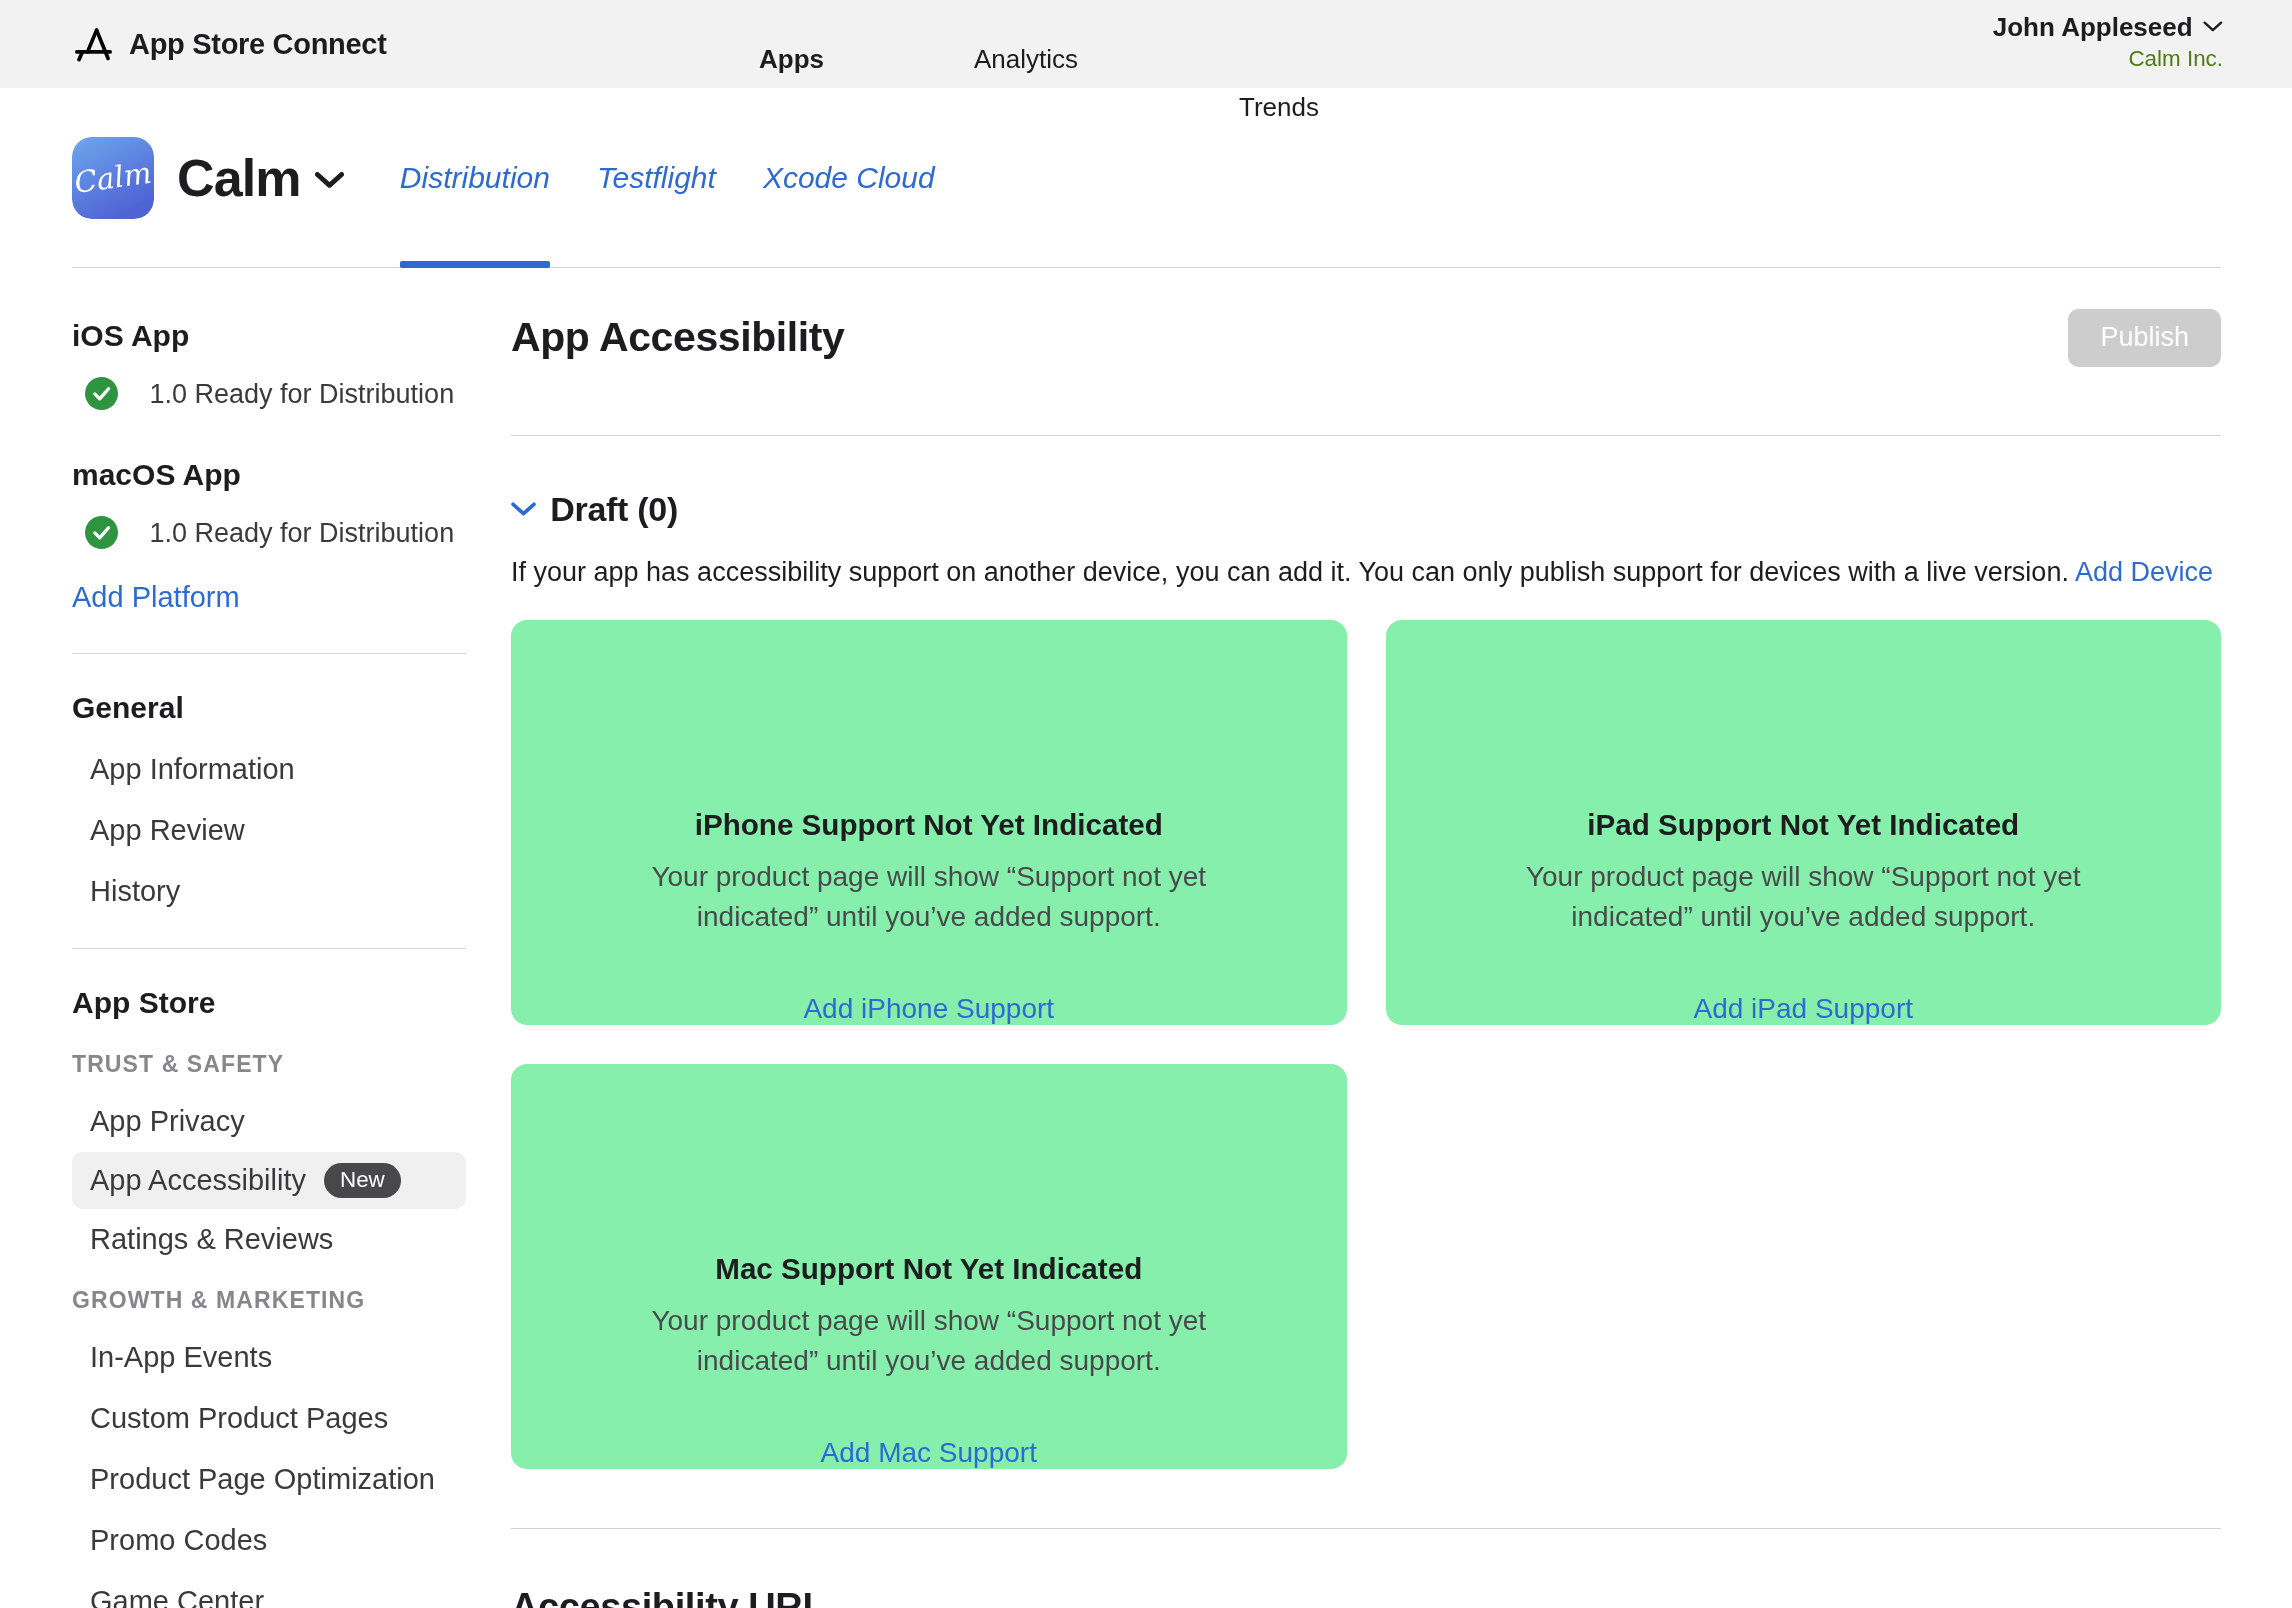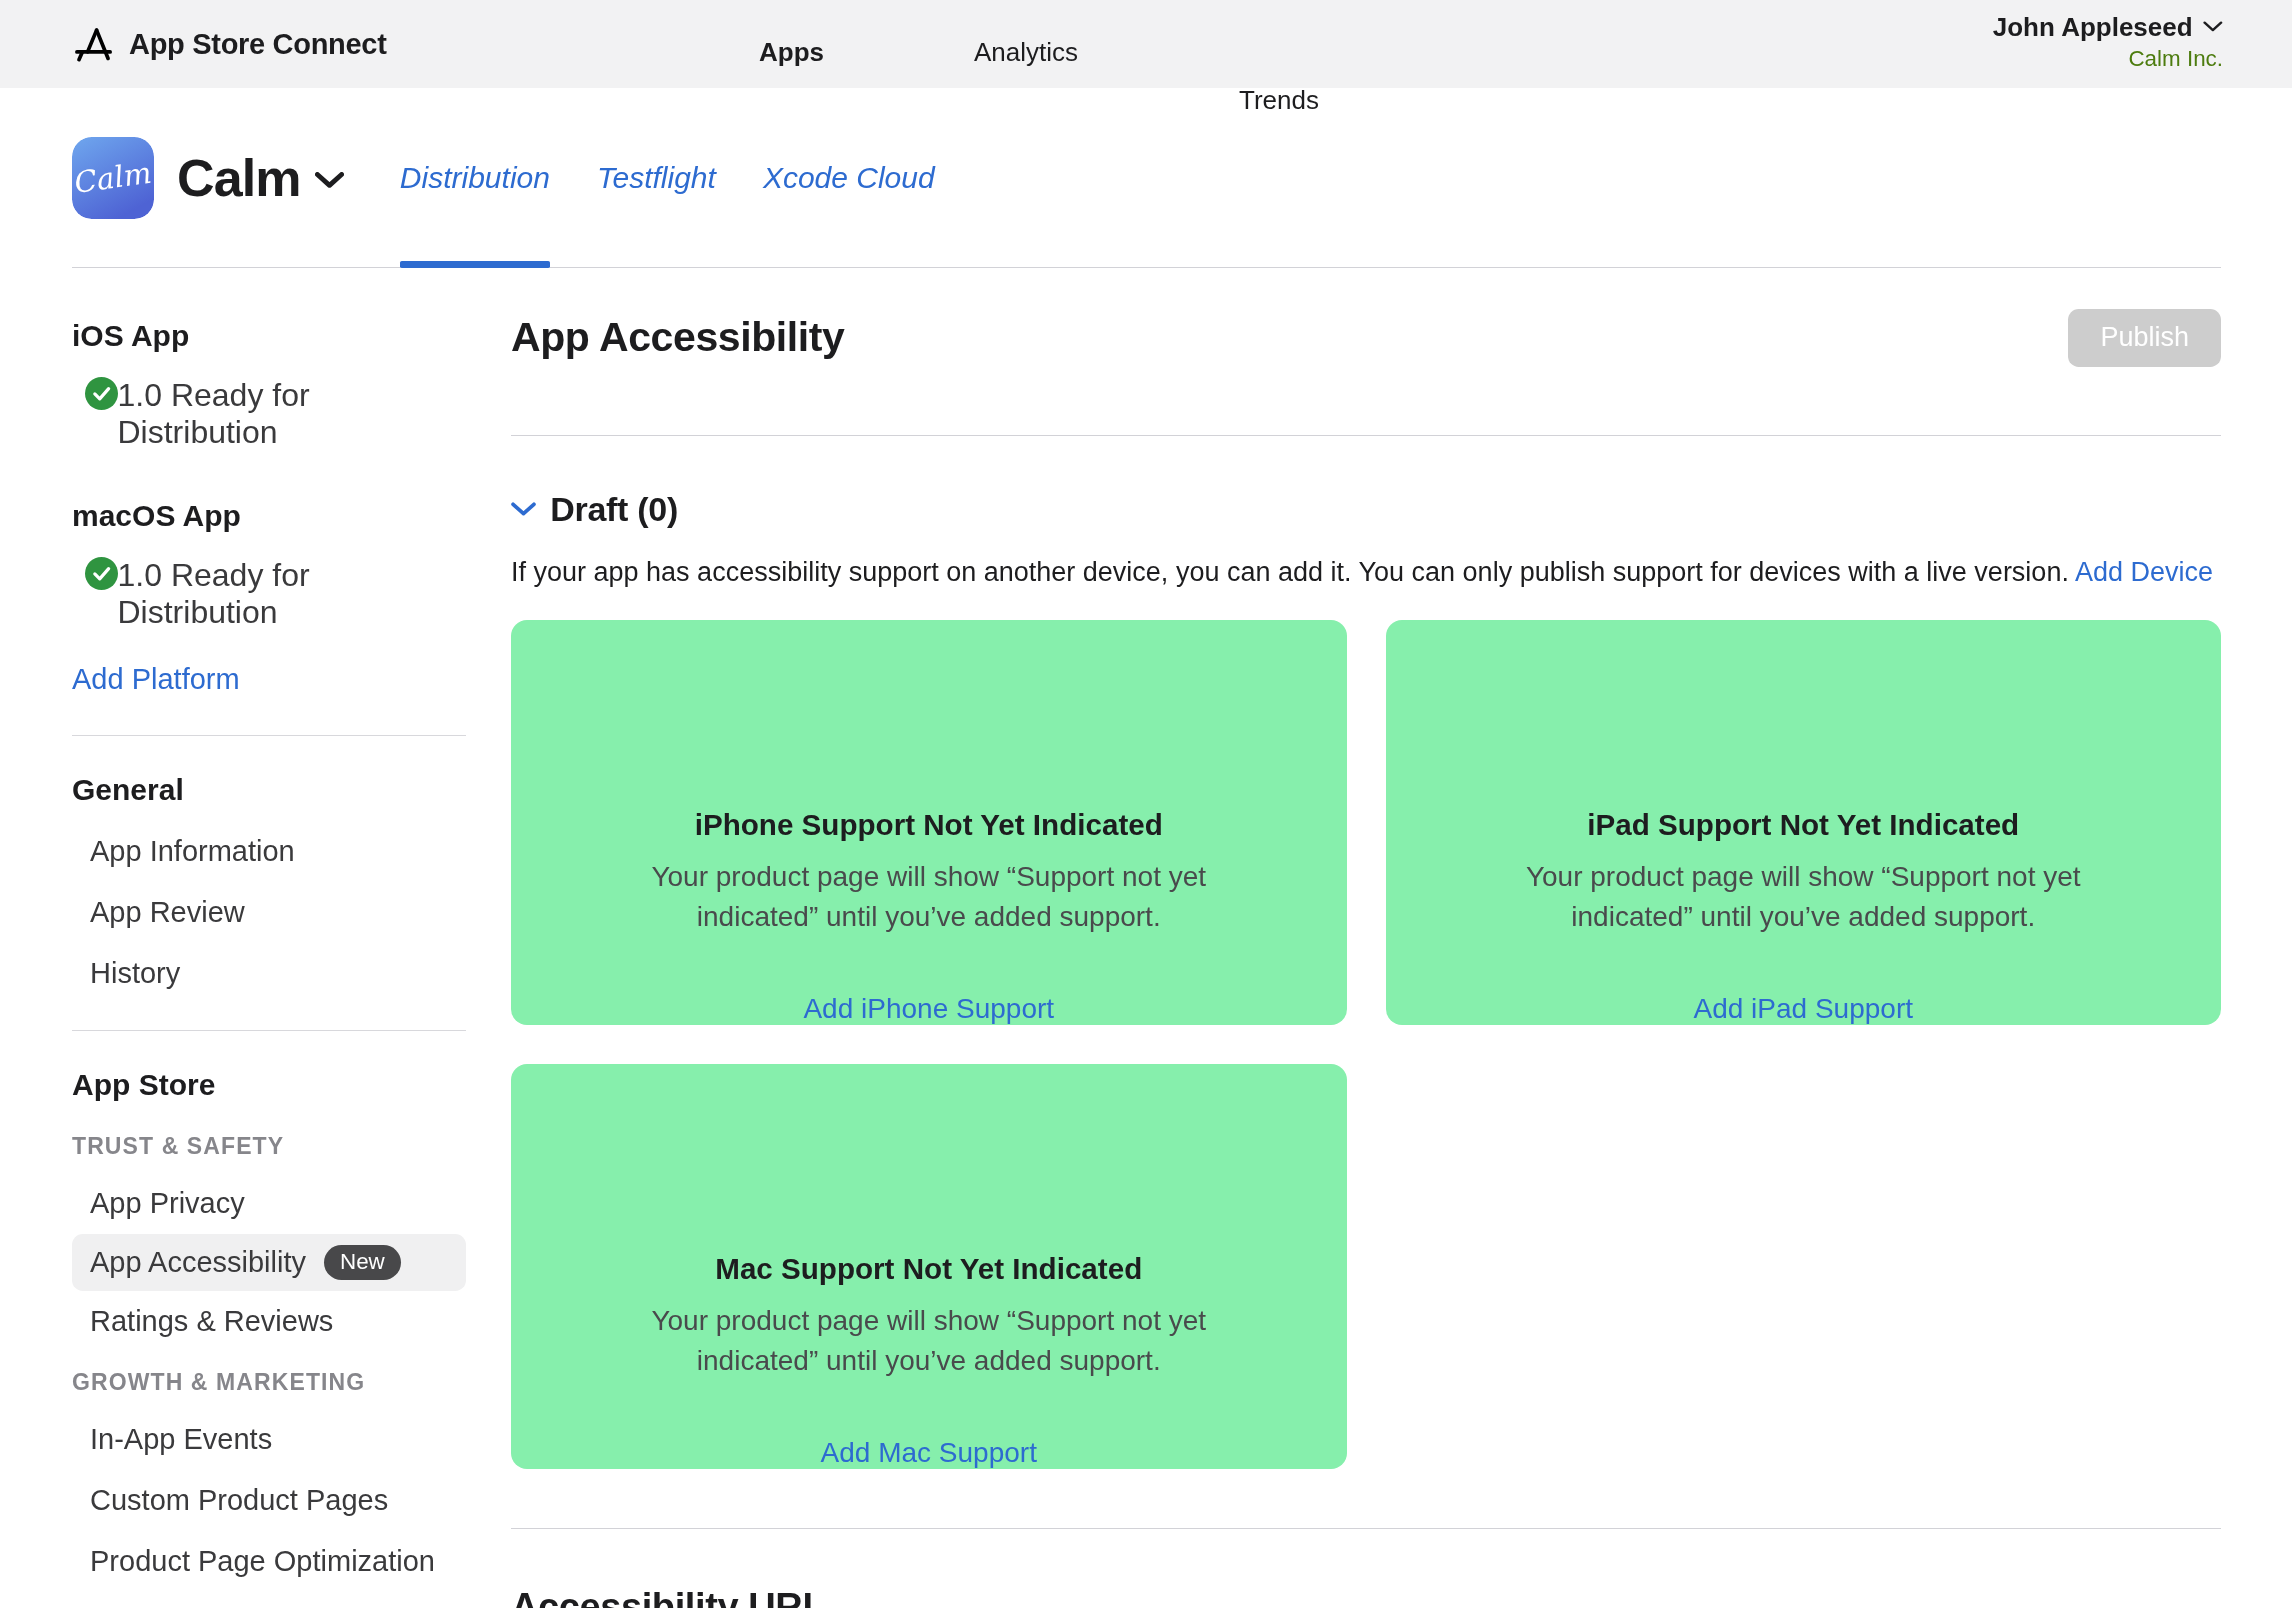--- a/index.html
+++ b/index.html
@@ -9,21 +9,21 @@
     -webkit-font-smoothing:antialiased;
   }
   .page{position:relative;width:2293px;height:1608px;overflow:hidden;}
 
   
   .topbar{position:relative;height:88px;background:#f2f2f3;}
   .brand{position:absolute;left:72px;top:0;height:88px;display:flex;align-items:center;gap:16px;}
   .brand svg{width:41px;height:41px;display:block;}
   .brand-name{font-size:29px;font-weight:700;letter-spacing:-0.3px;}
   .topnav{position:absolute;inset:0;}
-  .nav-item{position:absolute;top:8px;height:88px;display:flex;align-items:center;font-size:26px;color:#1d1d1f;cursor:pointer;}
+  .nav-item{position:absolute;top:15px;height:88px;display:flex;align-items:center;font-size:26px;color:#1d1d1f;cursor:pointer;}
   .nav-item:nth-child(1){left:759px;font-weight:700;}
   .nav-item:nth-child(2){left:974px;}
   .nav-item:nth-child(3){left:1239px;margin-top:48px;}
   .nav-item:nth-child(4){left:1527px;}
   .userbox{position:absolute;right:70px;top:11.6px;text-align:right;}
   .user-name{font-size:26px;font-weight:700;display:flex;align-items:center;gap:10.7px;justify-content:flex-end;cursor:pointer;}
   .user-name svg{width:19.7px;height:11.6px;}
   .user-org{font-size:22.4px;color:#4d7c0f;margin-top:3.6px;}
 
   
@@ -42,21 +42,21 @@
 
   
   .cols{display:flex;align-items:flex-start;}
   .sidebar{width:394px;flex:none;}
   .maincol{flex:1;margin-left:45px;min-width:0;}
 
   
   .side-h{font-size:30px;font-weight:700;color:#1d1d1f;line-height:36px;}
   .platform-h{margin-top:47px;}
   .platform-h:first-child{margin-top:50px;}
-  .status{display:flex;align-items:flex-start;gap:0;margin-top:23px;padding-left:12.5px;font-size:32px;color:#3a3a3c;}
+  .status{display:flex;align-items:flex-end;gap:32px;margin-top:23px;padding-left:12.5px;font-size:27px;color:#3a3a3c;}
   .status svg{width:33px;height:33px;flex:none;}
   .add-platform{display:inline-block;margin-top:32px;font-size:29px;color:#2d6bd0;cursor:pointer;}
   hr.side{border:none;border-top:1.8px solid #d8d8dc;margin:39px 0 0 0;}
   .section-h{margin-top:36px;}
   .side-item{margin-top:25px;padding-left:18px;font-size:29px;line-height:36px;color:#3a3a3c;cursor:pointer;}
   .group-label{margin-top:30px;font-size:23px;font-weight:700;letter-spacing:1.1px;color:#86868b;}
   .side-item.selected{background:#f0f0f1;border-radius:10.7px;padding:10.7px 18px;margin-top:12.5px;display:flex;align-items:center;gap:18px;}
   .side-item.selected + .side-item{margin-top:12.5px;}
   .badge{background:#48484a;color:#ffffff;font-size:22.4px;line-height:22.4px;padding:6.3px 16px;border-radius:895px;flex:none;}
 

